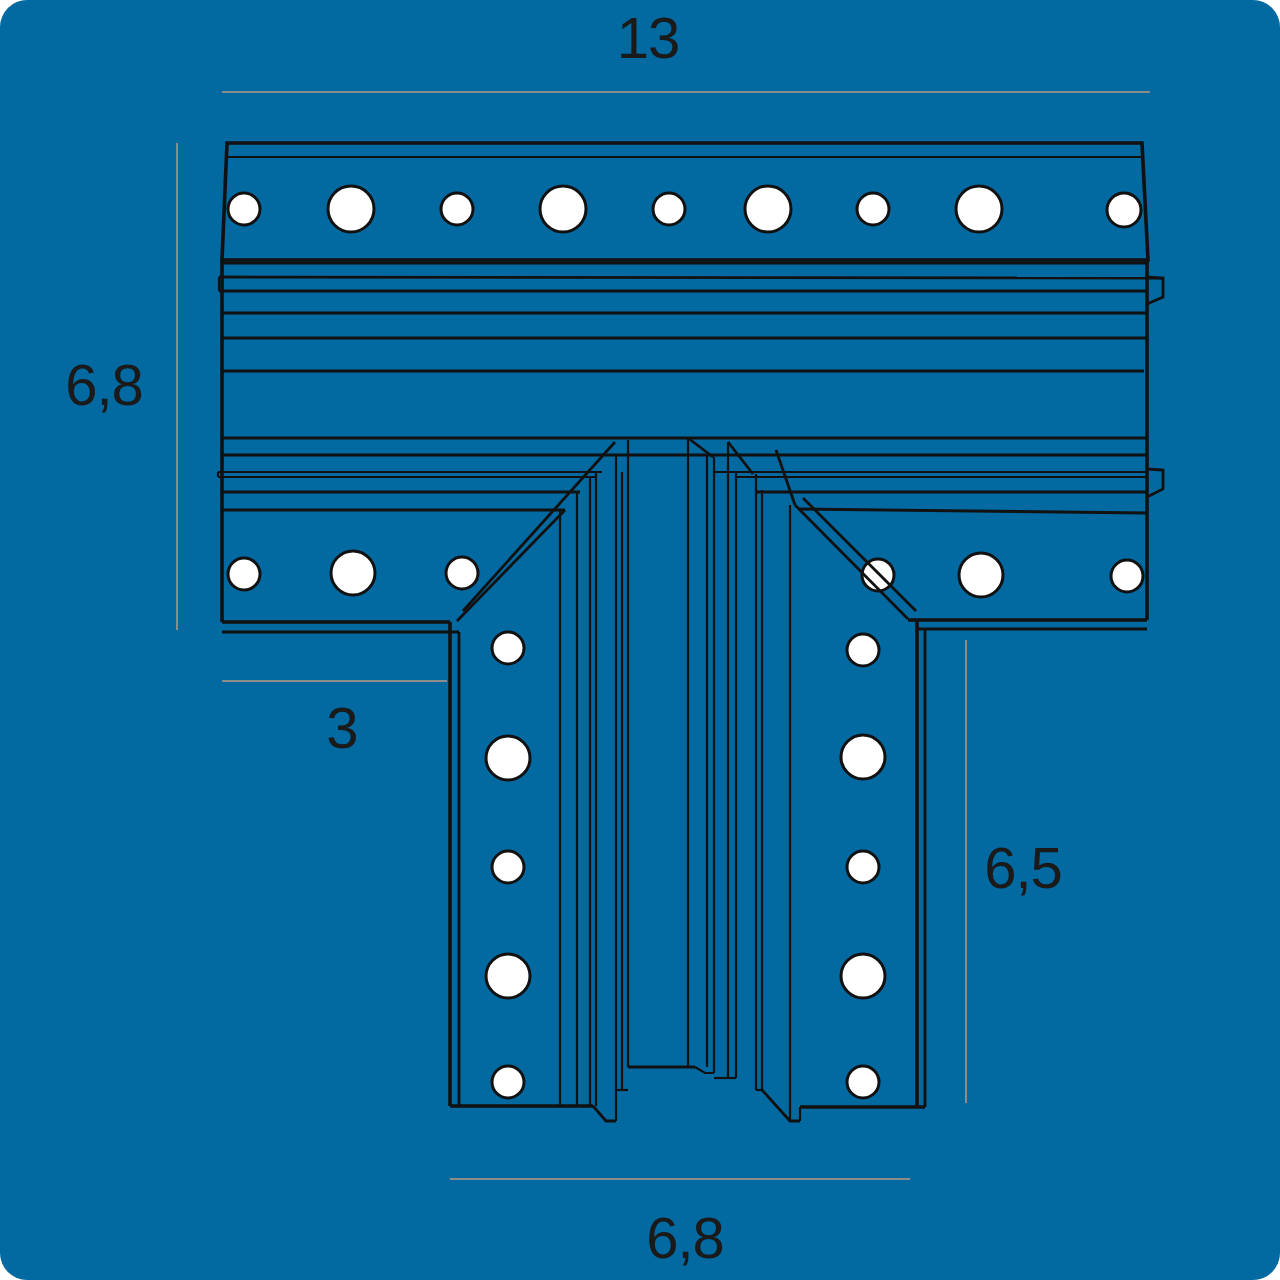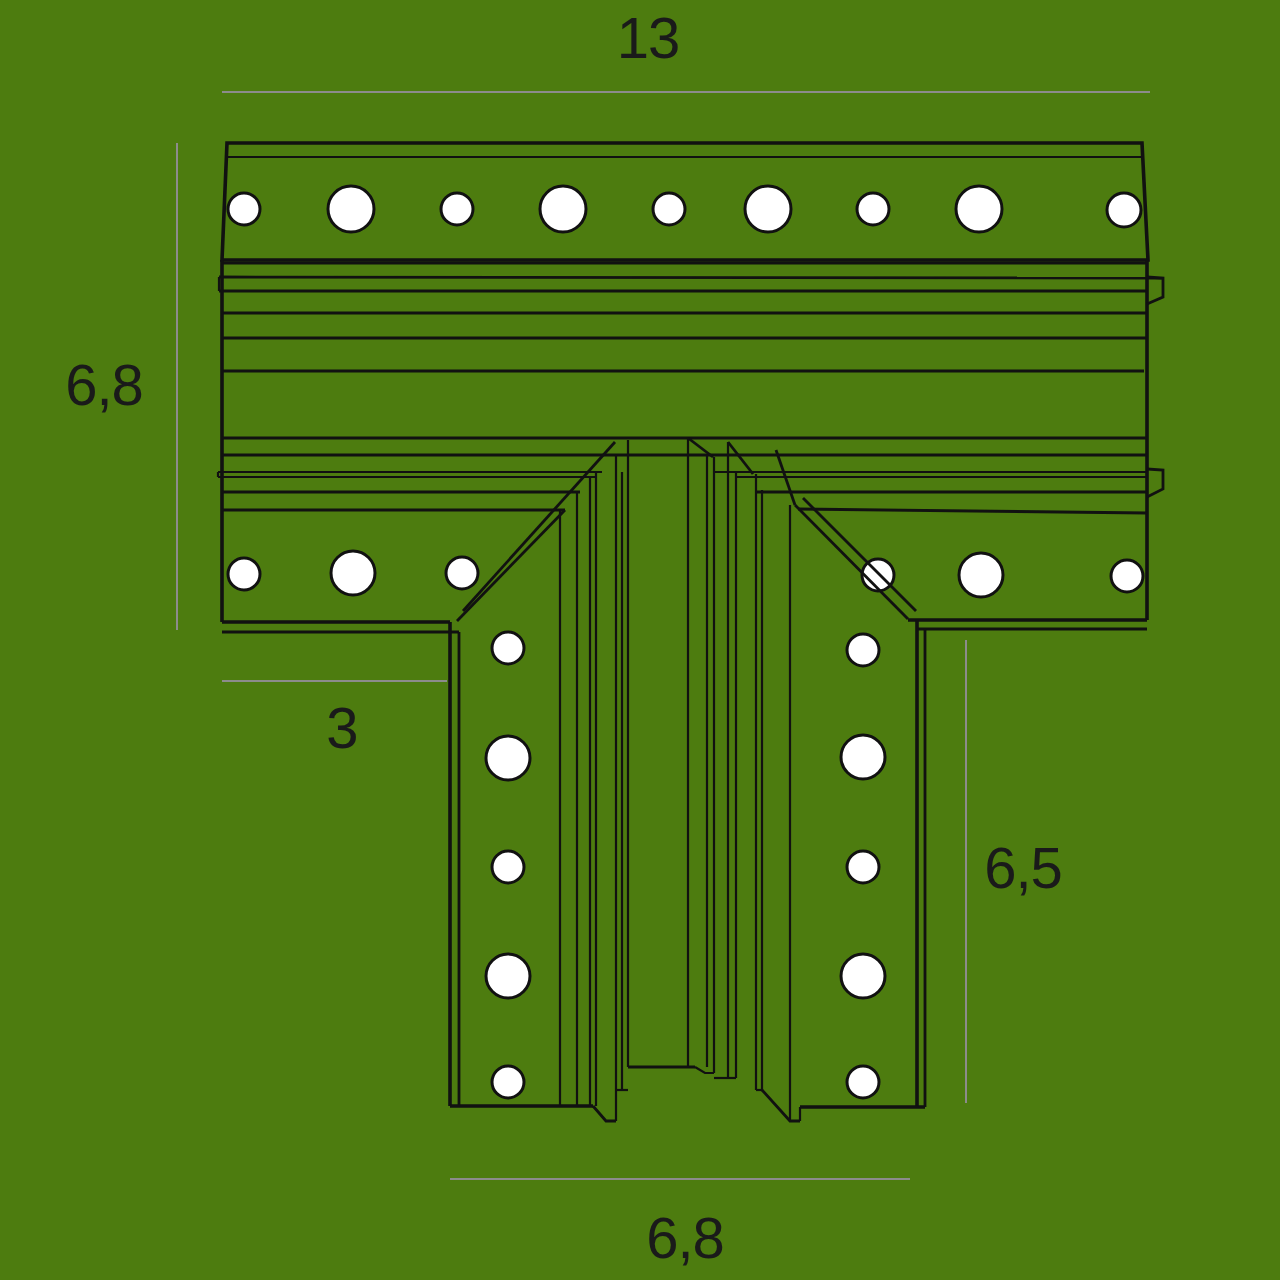--- a/index.html
+++ b/index.html
@@ -1,20 +1,20 @@
 <!DOCTYPE html>
 <html><head>
 <meta charset="utf-8">
 <style>
   html,body{
     margin:0;padding:0;background:#ffffff;
     font-family:"Liberation Sans", sans-serif;
   }
   .stage{
-    position:relative;width:1280px;height:1280px;background:#4d7c0f;overflow:hidden;
+    position:relative;width:1280px;height:1280px;background:#0369a1;overflow:hidden;border-radius:27px;
   }
   svg{display:block}
   .obj{stroke:#111111;fill:none;stroke-linecap:butt;stroke-linejoin:miter}
   .w-outline{stroke-width:3.6}
   .w-band{stroke-width:2.8}
   .w-thin{stroke-width:2.2}
   .hole{stroke:#111111;fill:#ffffff;stroke-width:3}
   .dim{stroke:#8c8c8c;stroke-width:2;fill:none}
   .dim-label{
     fill:#1a1a1a;font-size:58px;letter-spacing:-1px;

